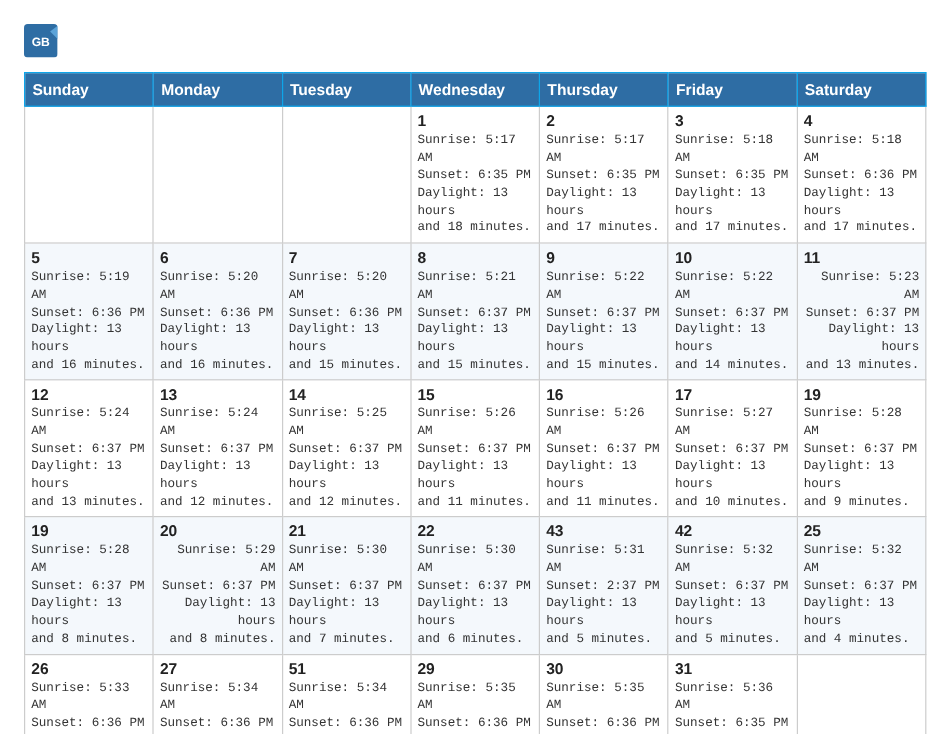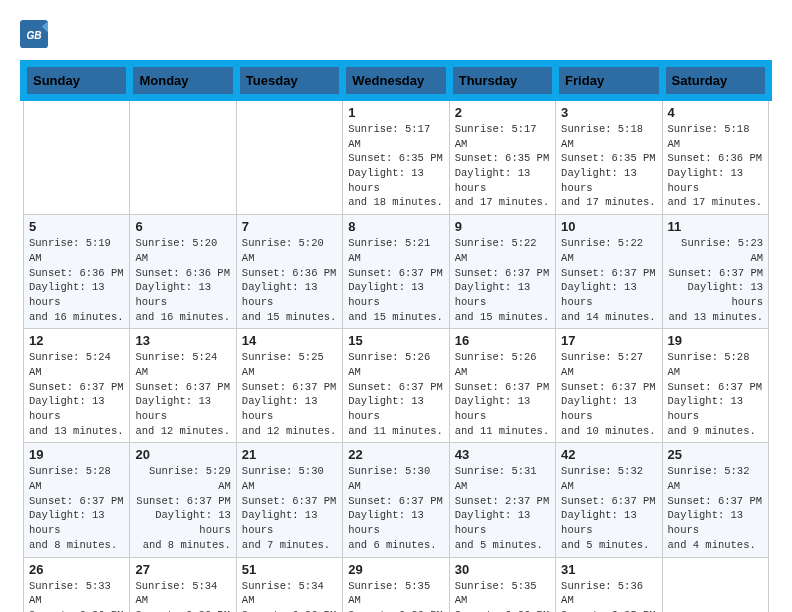--- a/index.html
+++ b/index.html
@@ -40,35 +40,34 @@
     }
     .calendar-subtitle {
       font-size: 16px;
       color: #444;
     }
     .top-section {
       display: flex;
       justify-content: space-between;
       align-items: flex-end;
       margin-bottom: 8px;
-      font-style: italic;
     }
     table {
       width: 100%;
       border-collapse: collapse;
       table-layout: fixed;
     }
     thead th {
       background-color: #2e6da4;
-      color: #000000;
+      color: #ffffff;
       text-align: left;
       padding: 6px 6px;
       font-size: 13px;
       font-weight: bold;
-      border: 7px solid #0ea5e9;
+      border: 1px solid #0ea5e9;
     }
     td {
       border: 1px solid #ccc;
       vertical-align: top;
       padding: 4px 5px;
       font-size: 10.5px;
       color: #333;
       height: 80px;
     }
     .day-num {

